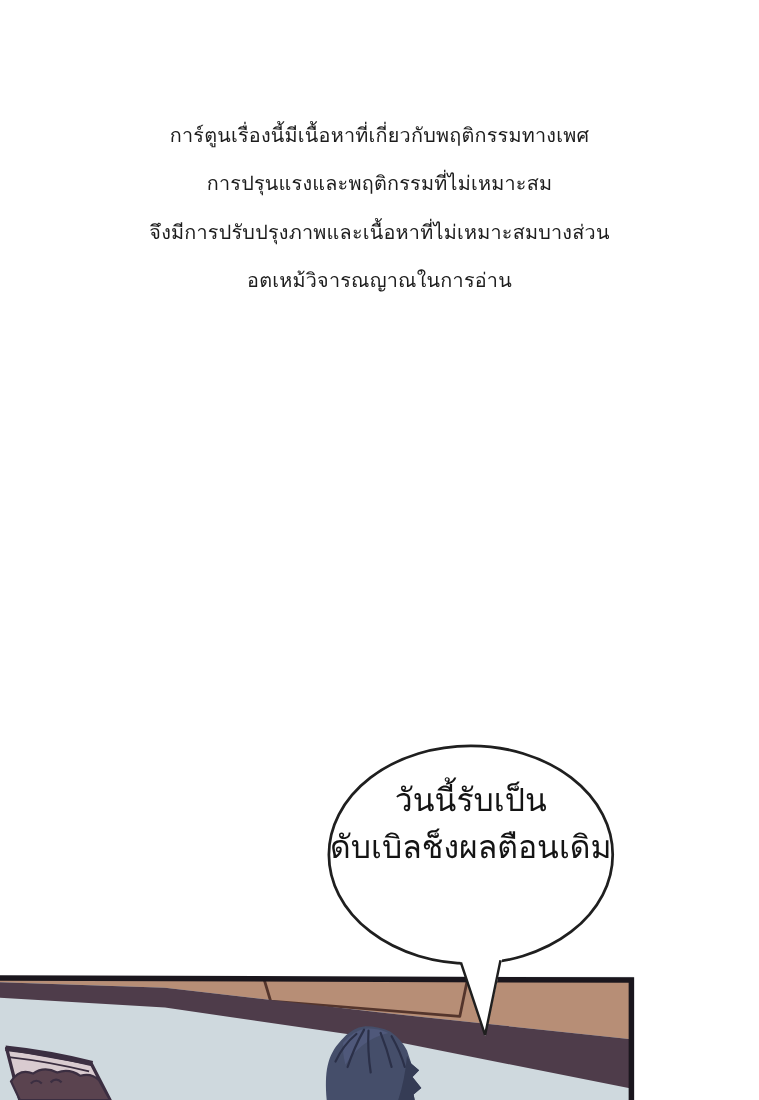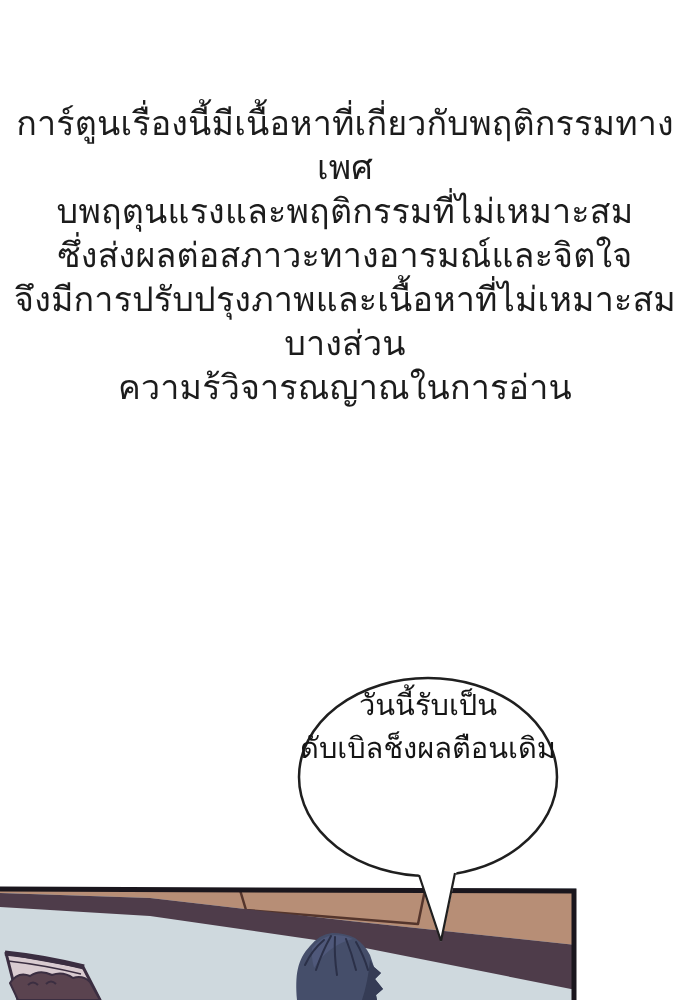--- a/index.html
+++ b/index.html
@@ -8,51 +8,50 @@
     width:690px;height:1000px;
     margin:0 auto;
     background:#ffffff;
     overflow:hidden;
     font-family:"Liberation Sans",sans-serif;
   }
   .warning{
     position:absolute;
     left:0;top:101px;width:690px;
     text-align:center;
-    font-size:34px;
+    font-size:18px;
     line-height:44px;
     color:#1c1c1c;
     letter-spacing:0.2px;
   }
   .bubble-text{
     position:absolute;
-    left:299px;top:684px;width:258px;
+    left:299px;top:707px;width:258px;
     text-align:center;
     font-size:29px;
     line-height:43px;
     color:#141414;
     z-index:3;
   }
   .panel-art{
     position:absolute;
     left:0;top:670px;
     z-index:1;
   }
 </style>
 </head>
 <body>
 
 <div class="page">
 
   <div class="warning">
     <div>การ์ตูนเรื่องนี้มีเนื้อหาที่เกี่ยวกับพฤติกรรมทางเพศ</div>
-    <div>บพฤตุนแรงและพฤติกรรมที่ไม่เหมาะสม</div>
-    <div>ซึ่งส่งผลต่อสภาวะทางอารมณ์และจิตใจ</div>
+    <div>การปรุนแรงและพฤติกรรมที่ไม่เหมาะสม</div>
     <div>จึงมีการปรับปรุงภาพและเนื้อหาที่ไม่เหมาะสมบางส่วน</div>
-    <div>ความร้วิจารณญาณในการอ่าน</div>
+    <div>อตเหม้วิจารณญาณในการอ่าน</div>
   </div>
 
   <svg class="panel-art" width="690" height="330" viewBox="0 0 690 330">
 
     <rect x="0" y="218" width="576" height="112" fill="#cfd9de"></rect>
 
     <polygon points="0,219 576,219 576,275 350,251 150,228 0,223" fill="#b78e76"></polygon>
 
     <path d="M 240,220 L 246,240 L 418,254 L 425,220" fill="none" stroke="#54352c" stroke-width="2.5" stroke-linejoin="round"></path>
     <path d="M 436,220 L 442,266 L 565,276" fill="none" stroke="#54352c" stroke-width="2.5" stroke-linejoin="round"></path>

